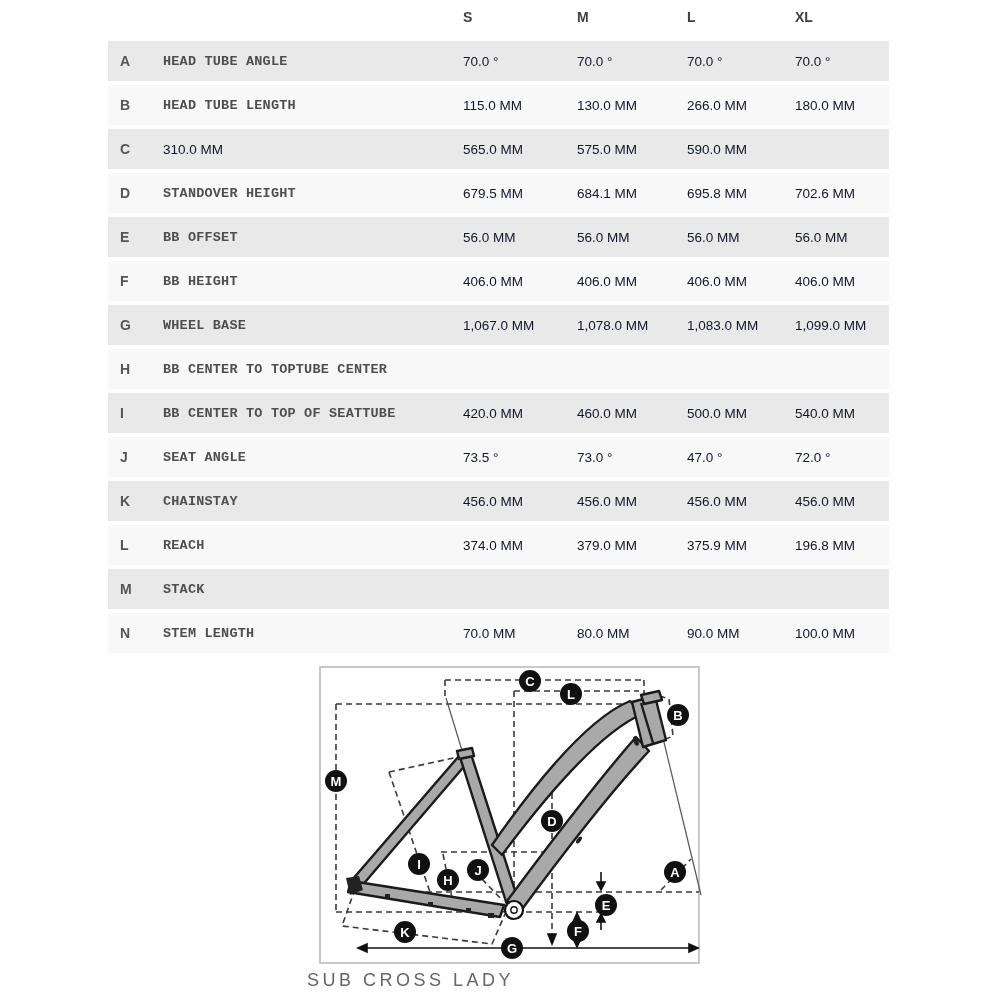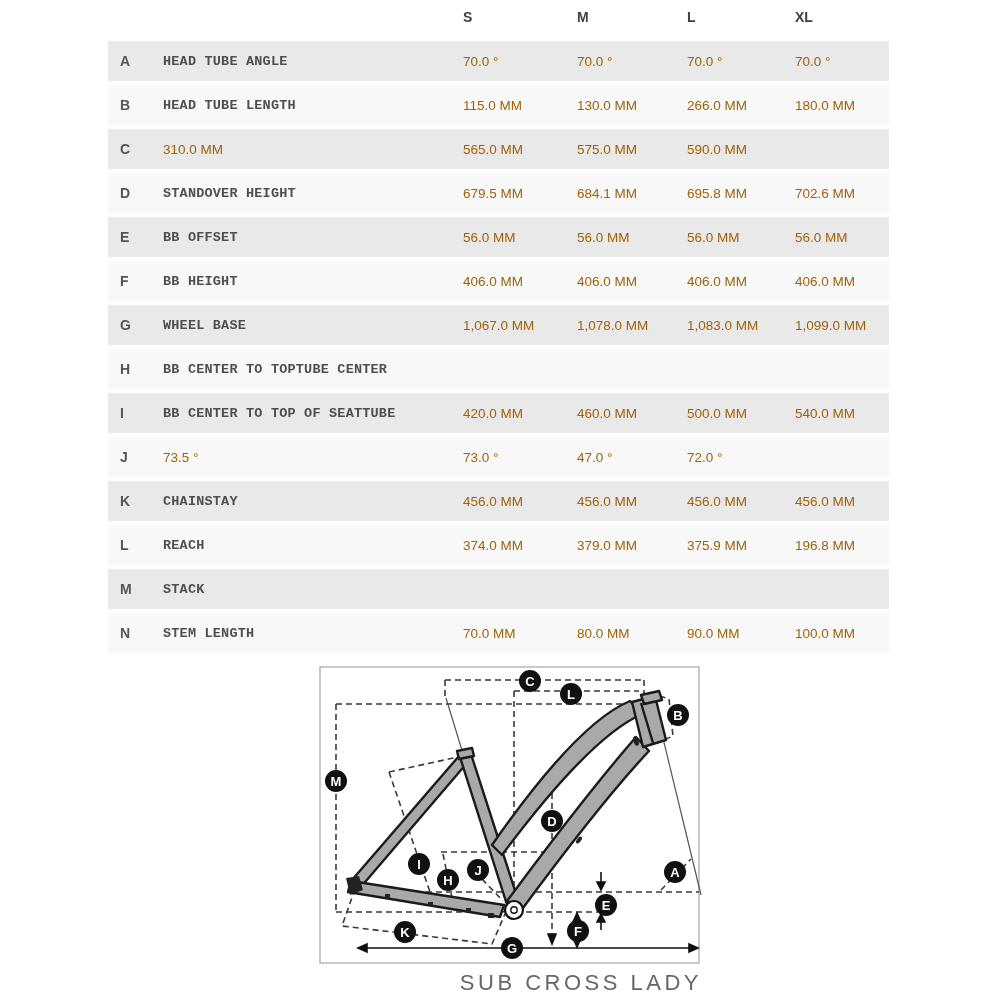--- a/index.html
+++ b/index.html
@@ -9,27 +9,27 @@
   
   .geo-table{position:absolute;left:108px;top:0;width:781px;}
   .t-row{display:grid;grid-template-columns:55px 300px 114px 110px 108px 1fr;
     align-items:center;height:40px;margin-bottom:4px;background:#f8f8f8;}
   .t-row.alt{background:#e9e9e9;}
   .t-head{display:grid;grid-template-columns:55px 300px 114px 110px 108px 1fr;
     align-items:center;height:34px;margin-bottom:7px;background:#ffffff;}
   .t-head .hsize{font-weight:bold;font-size:14px;color:#3f3f3f;}
   .cell-letter{padding-left:12px;font-weight:bold;font-size:14px;color:#555555;}
   .cell-label{font-weight:bold;font-size:13.5px;color:#4e4e4e;letter-spacing:.2px;font-family:Liberation Mono, monospace;}
-  .cell-val{font-size:13.5px;color:#a16207;}
+  .cell-val{font-size:13.5px;color:#0f172a;}
 
   
   .diagram{position:absolute;left:318px;top:660px;width:384px;height:306px;}
   .diagram svg{display:block;width:384px;height:306px;}
-  .caption{position:absolute;left:318px;top:970px;width:384px;text-align:right;
-    font-size:22px;color:#666666;letter-spacing:3.5px;}
+  .caption{position:absolute;left:307px;top:970px;width:384px;text-align:left;
+    font-size:18px;color:#666666;letter-spacing:3.5px;}
 </style>
 </head>
 <body>
 
 <div class="page">
 
   <div class="geo-table">
 
     <div class="t-head">
       <div></div>
@@ -106,20 +106,21 @@
     <div class="t-row alt">
       <div class="cell-letter">I</div>
       <div class="cell-label">BB CENTER TO TOP OF SEATTUBE</div>
       <div class="cell-val">420.0 MM</div>
       <div class="cell-val">460.0 MM</div>
       <div class="cell-val">500.0 MM</div>
       <div class="cell-val">540.0 MM</div>
     </div>
     <div class="t-row">
       <div class="cell-letter">J</div>
+      <div class="cell-label">SEAT ANGLE</div>
       <div class="cell-val">73.5 °</div>
       <div class="cell-val">73.0 °</div>
       <div class="cell-val">47.0 °</div>
       <div class="cell-val">72.0 °</div>
     </div>
     <div class="t-row alt">
       <div class="cell-letter">K</div>
       <div class="cell-label">CHAINSTAY</div>
       <div class="cell-val">456.0 MM</div>
       <div class="cell-val">456.0 MM</div>

